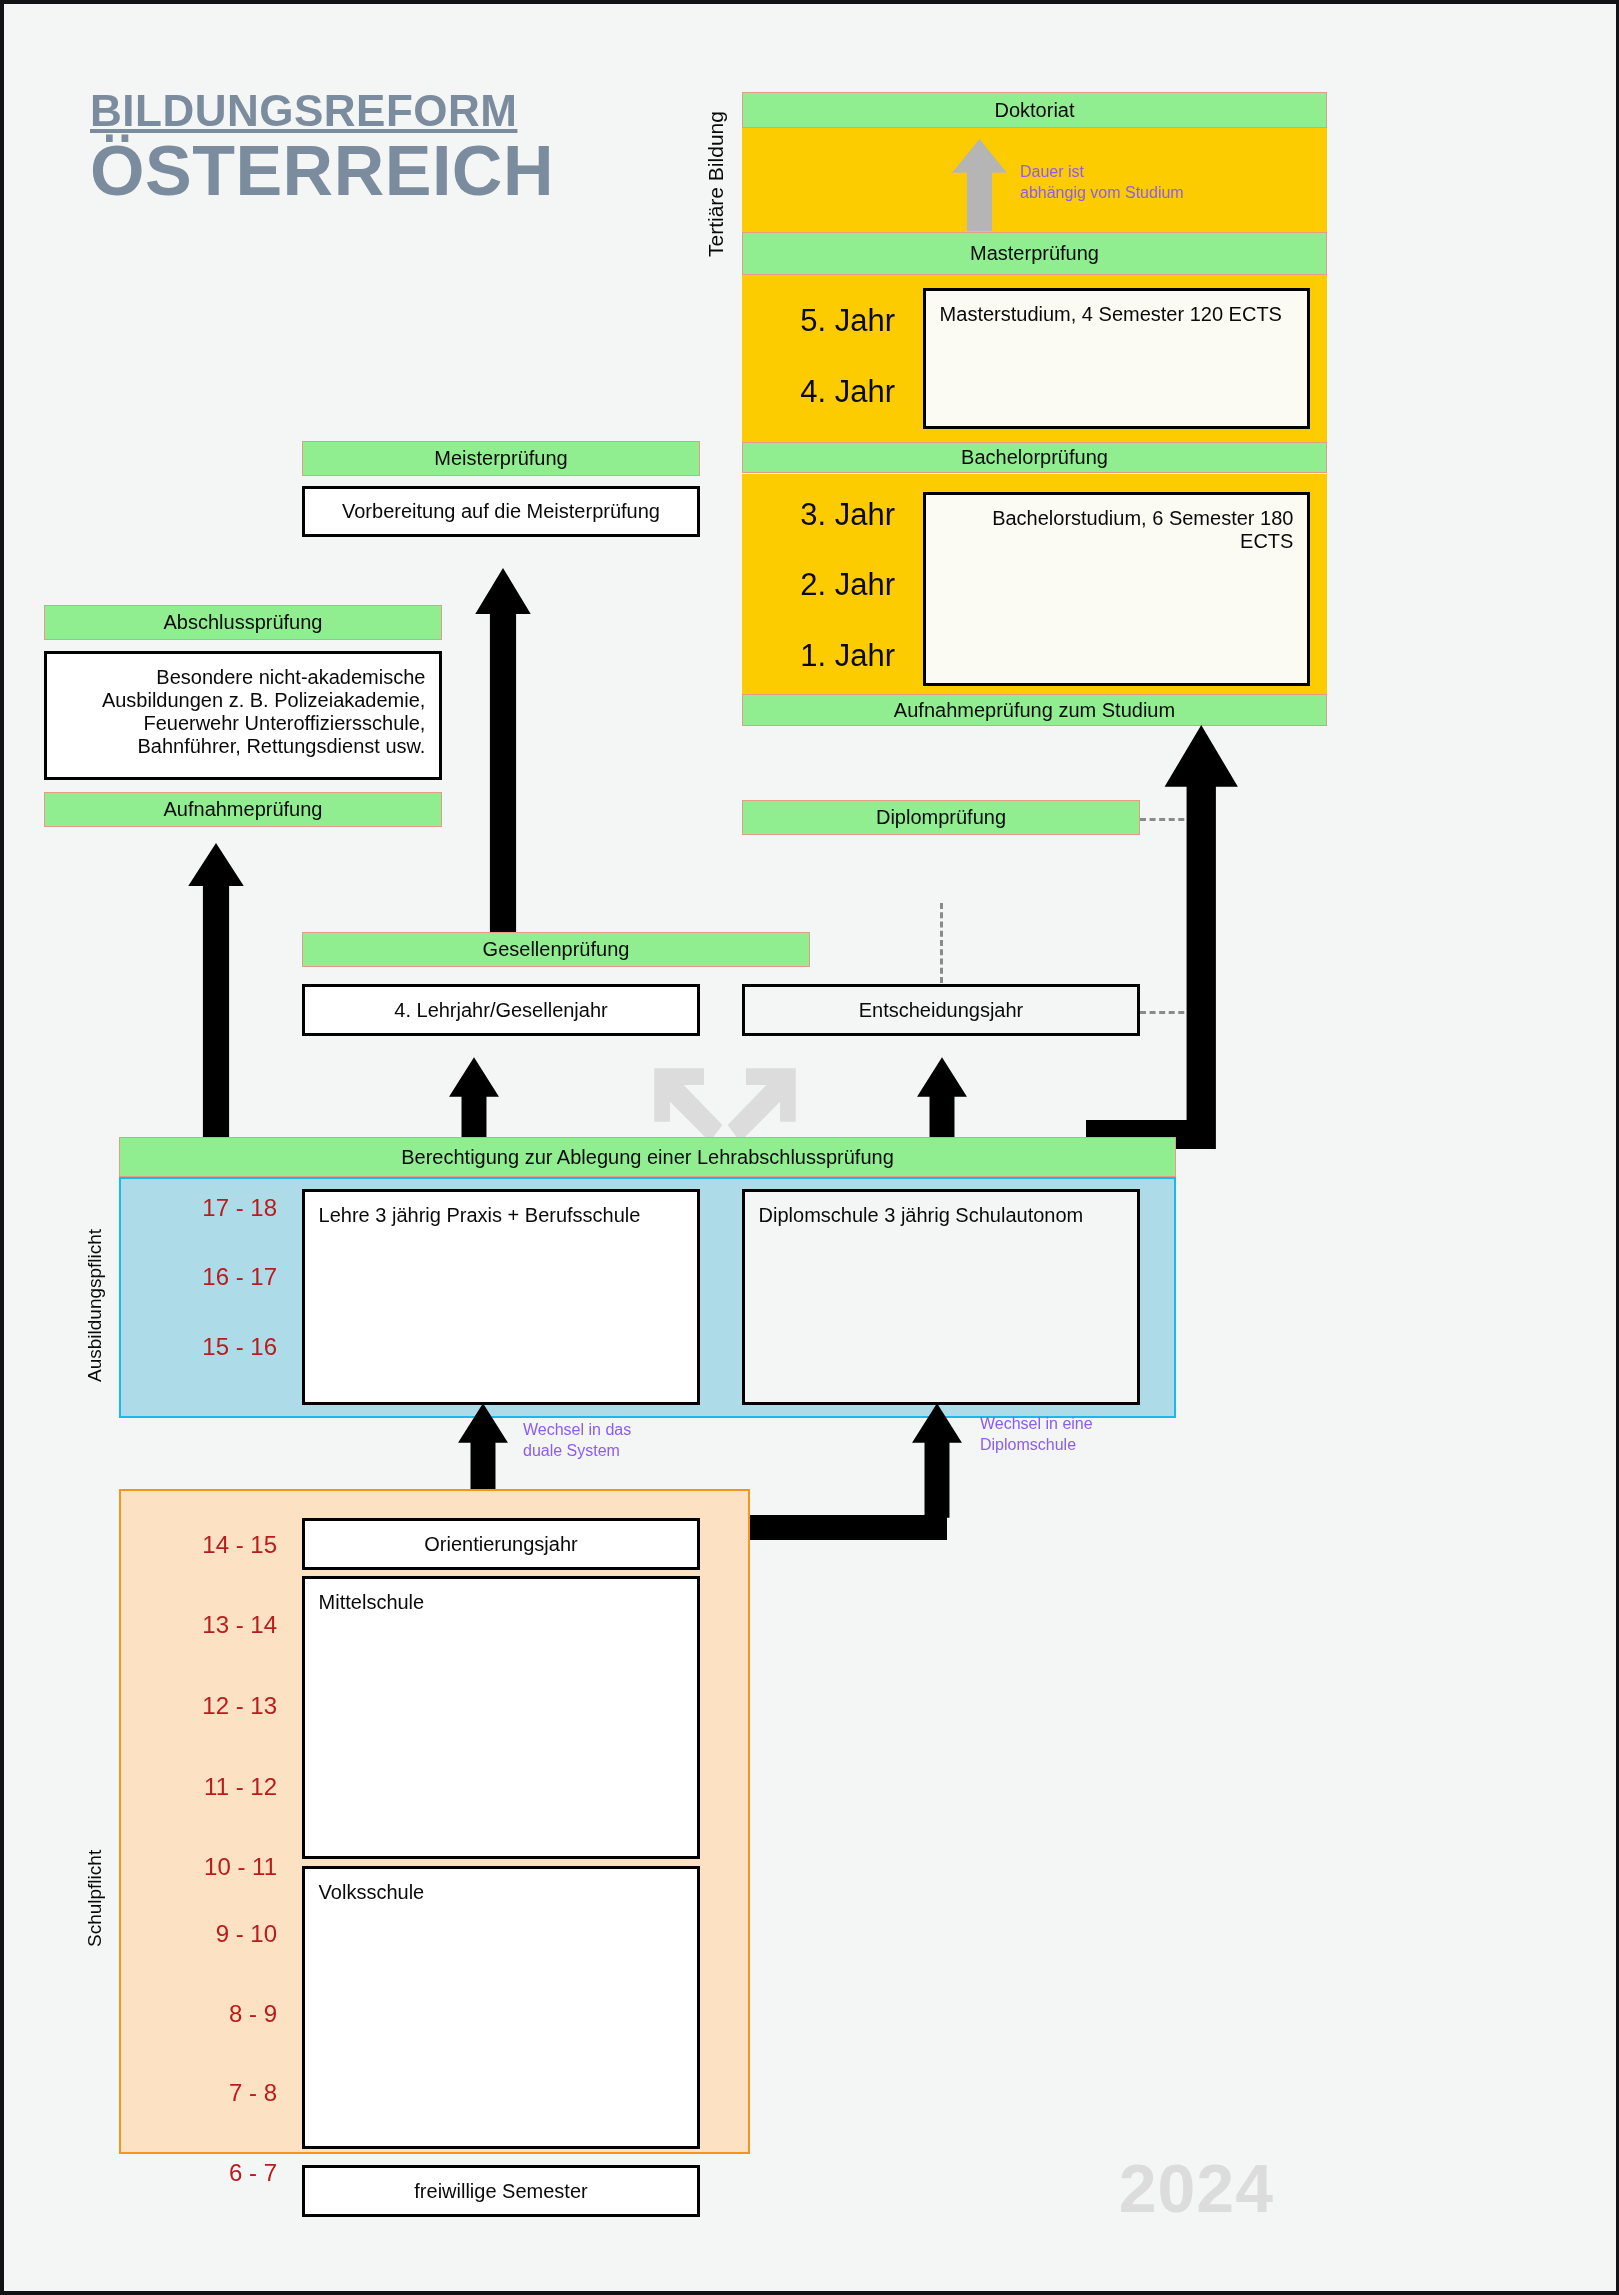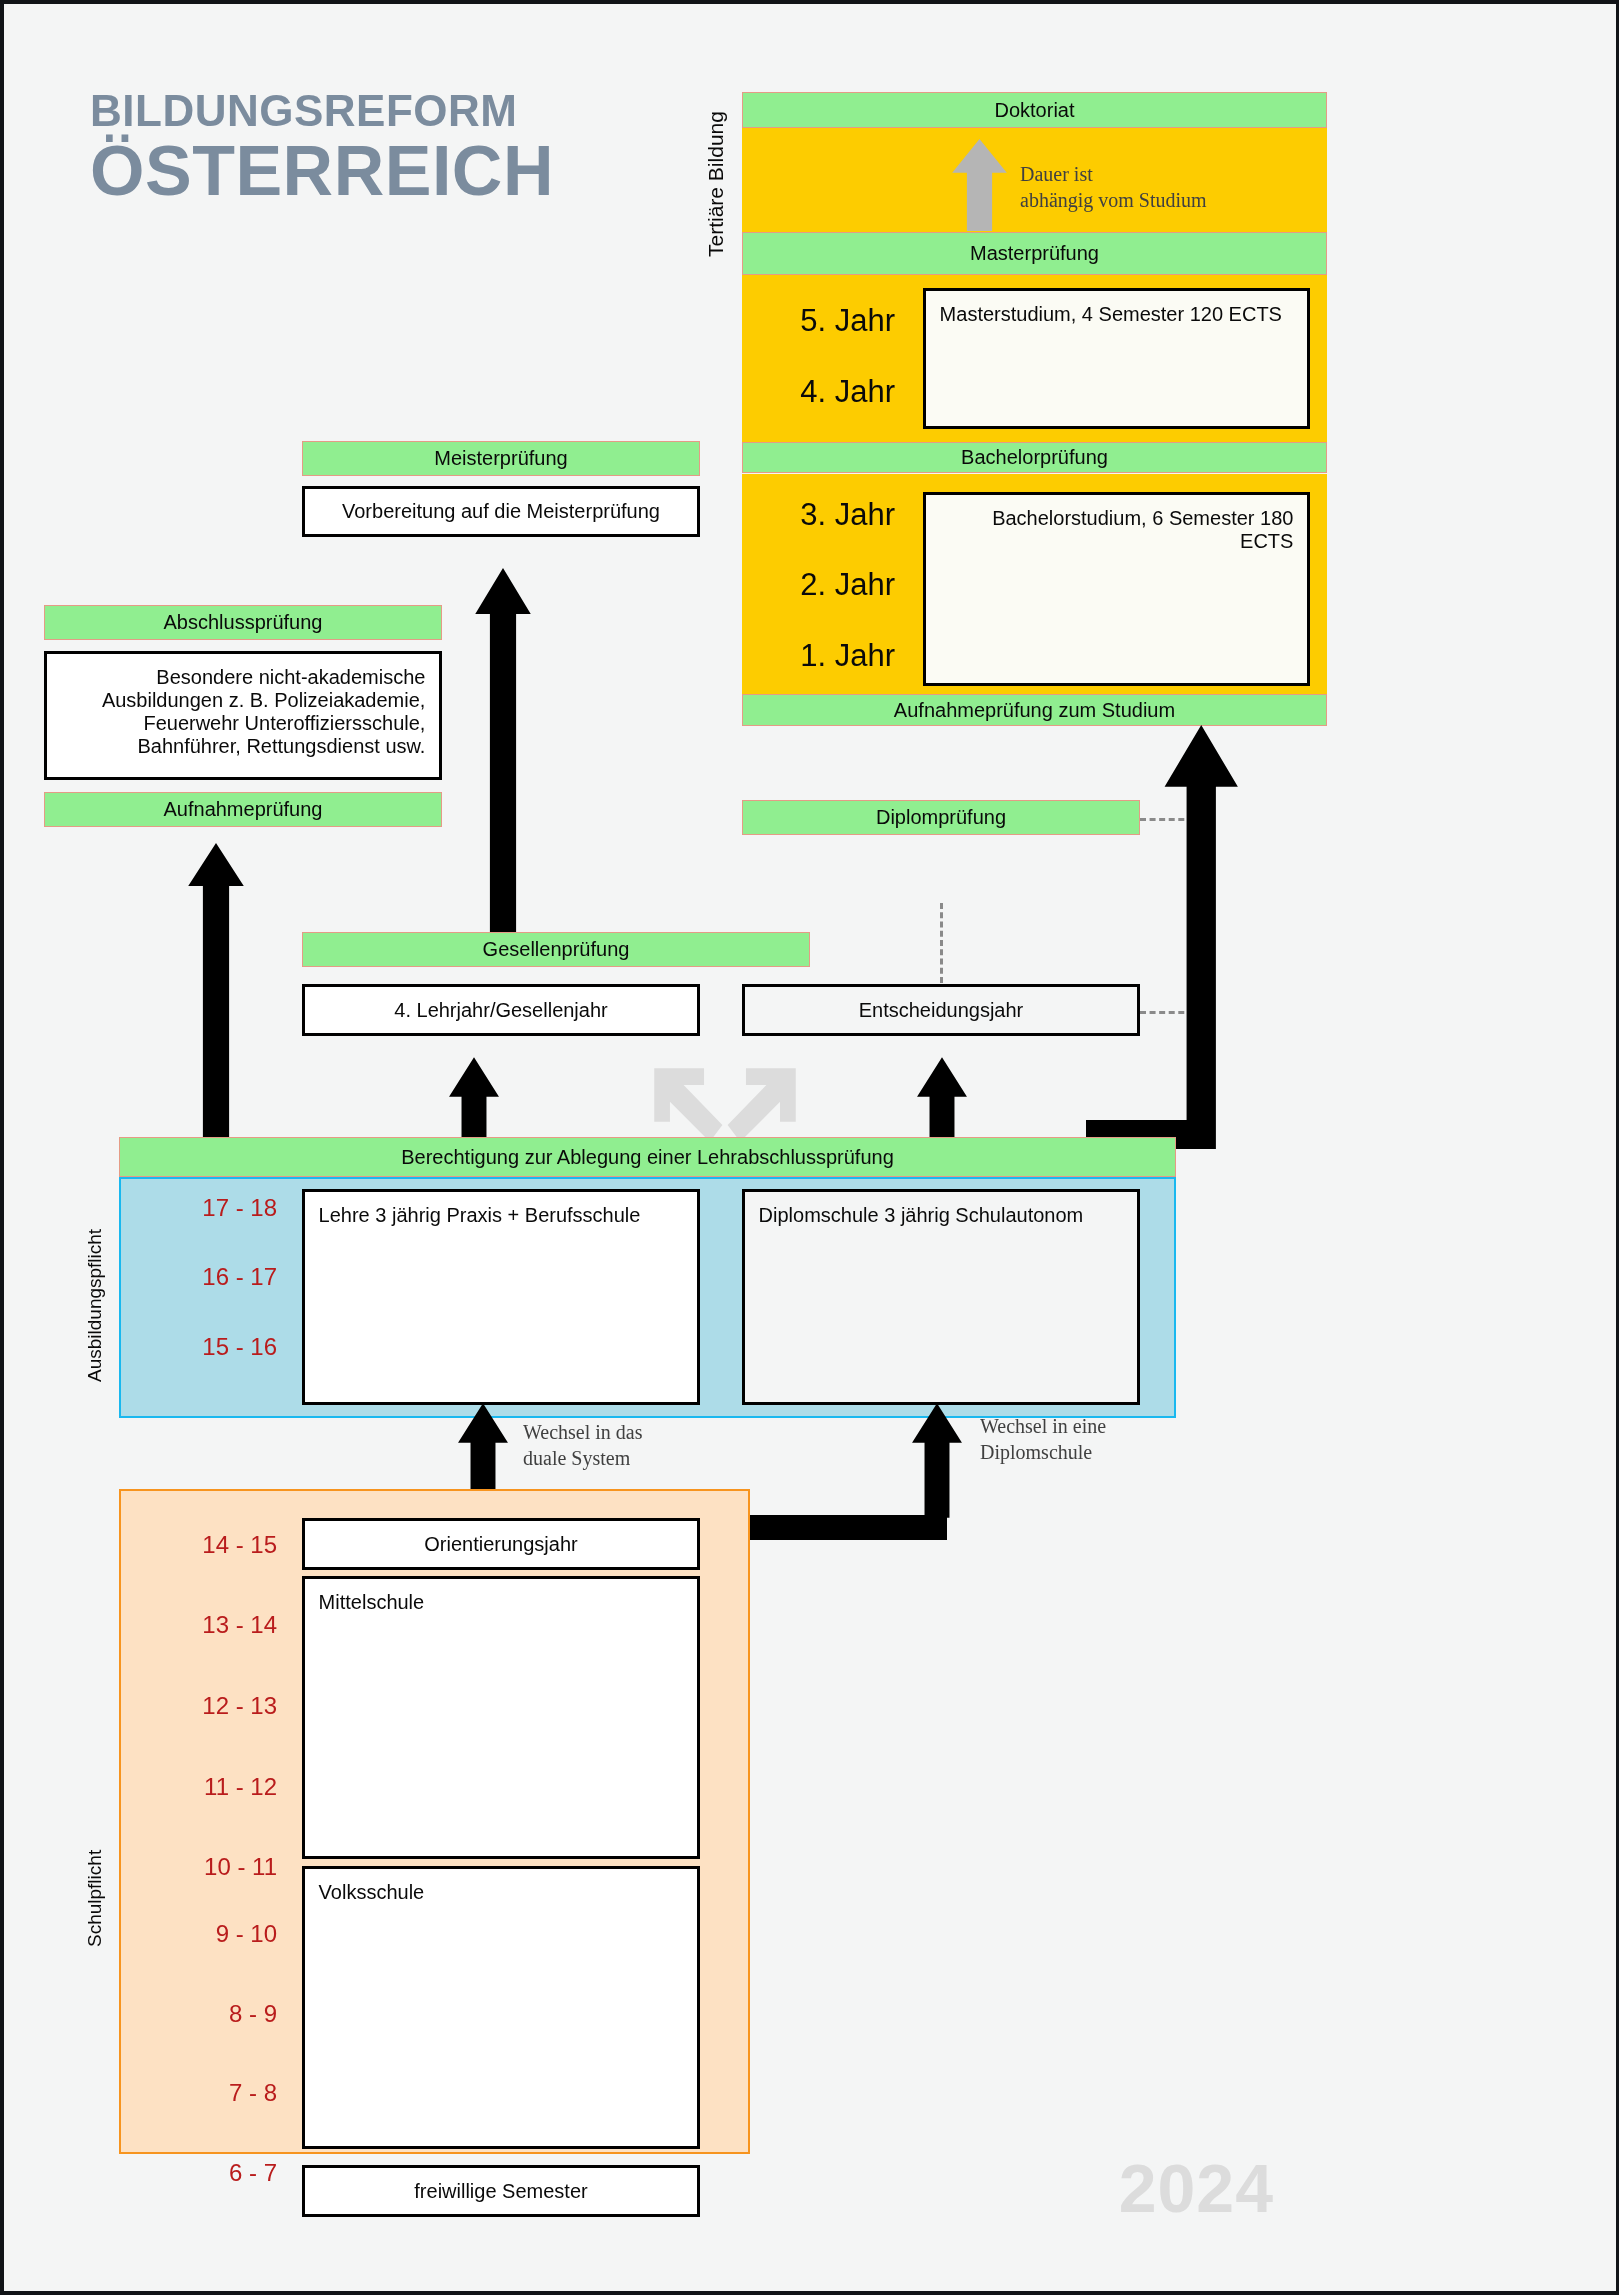--- a/index.html
+++ b/index.html
@@ -35,21 +35,21 @@
     pointer-events:none;
   }
   
   #headline{
     position:absolute;left:90px;top:89px;
     color:#7b8c9e;
     font-weight:bold;
     line-height:1.0;
     letter-spacing:0.5px;
   }
-  #headline .l1{font-size:44px;display:block;}
+  #headline .l1{font-size:44px;display:block;text-decoration:underline;}
   #headline .l2{font-size:70px;display:block;margin-top:3.1px;}
   
   .green{
     position:absolute;
     background:#90ee90;
     border:1px solid #e59b86;
     box-sizing:border-box;
     display:flex;align-items:center;justify-content:center;
     font-size:20px;color:#0a0a0a;
     text-align:center;
@@ -75,21 +75,21 @@
   .orangebox{
     position:absolute;background:#fde1c3;border:2.1px solid #f7941e;box-sizing:border-box;
   }
   .agelab{
     position:absolute;font-size:24px;color:#b91c1c;text-align:right;white-space:nowrap;
   }
   .yearlab{
     position:absolute;font-size:31px;color:#0a0a0a;text-align:right;white-space:nowrap;
   }
   .note{
-    position:absolute;font-size:20px;color:#404040;line-height:1.32;white-space:pre-line;font-family:Liberation Serif, serif;
+    position:absolute;font-size:16px;color:#8b5cf6;line-height:1.32;white-space:pre-line;
   }
   .vlabel{
     position:absolute;font-size:20px;color:#0a0a0a;white-space:nowrap;
     transform-origin:0 0;transform:rotate(-90deg);
   }
   .arrow{position:absolute;}
   .arrow svg{display:block;overflow:visible;}
   .dash{
     position:absolute;border-top:3.7px dashed #8a8a8a;
   }

